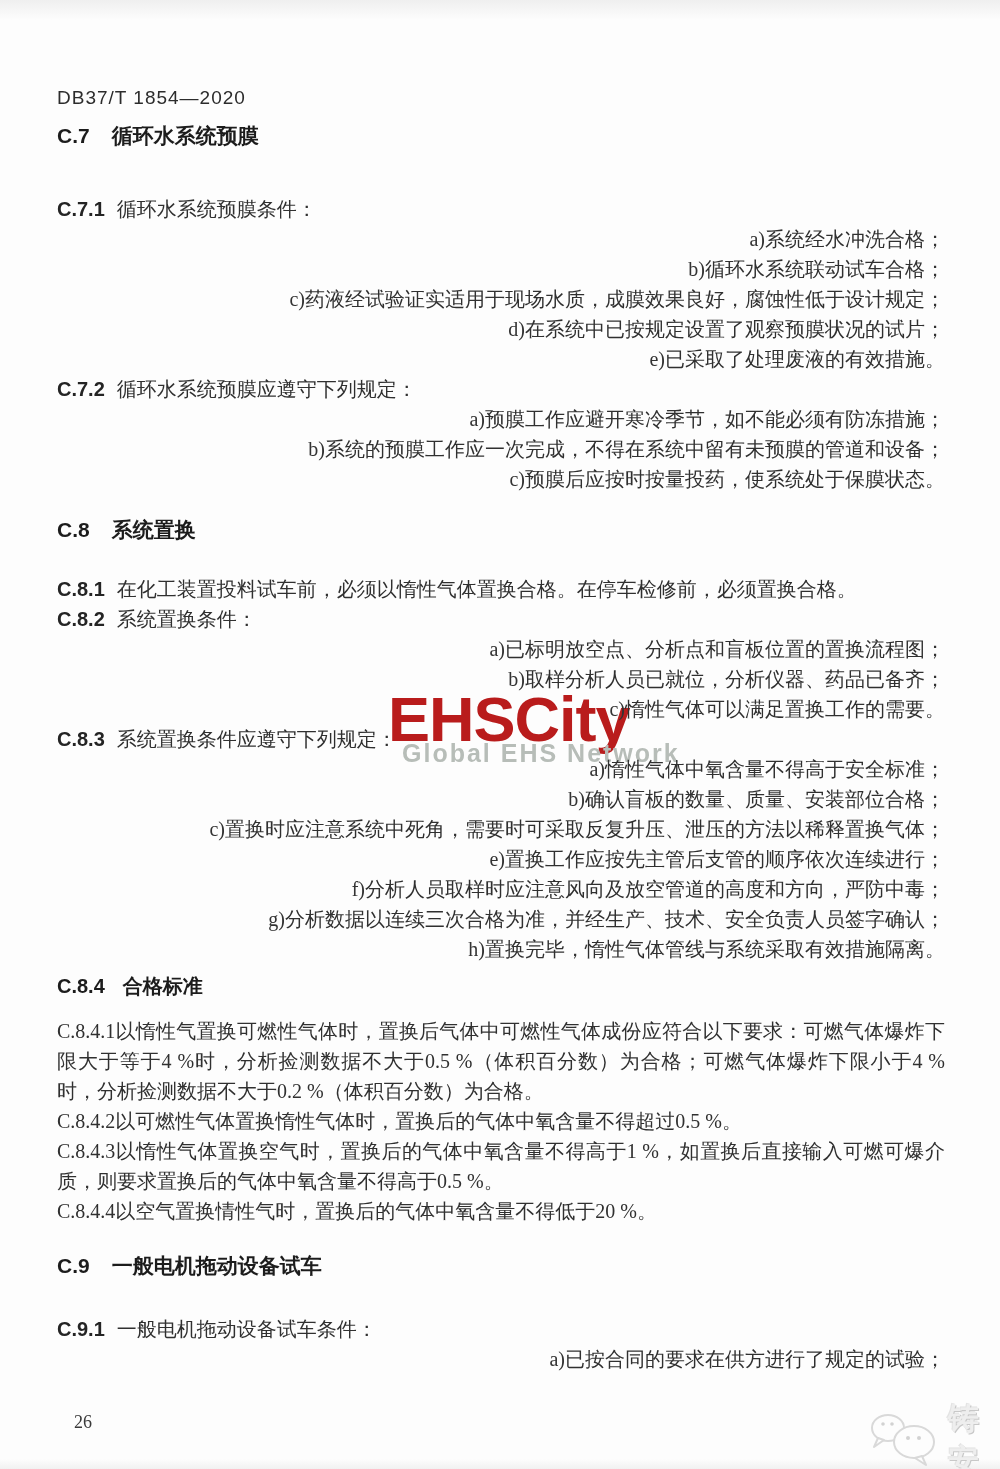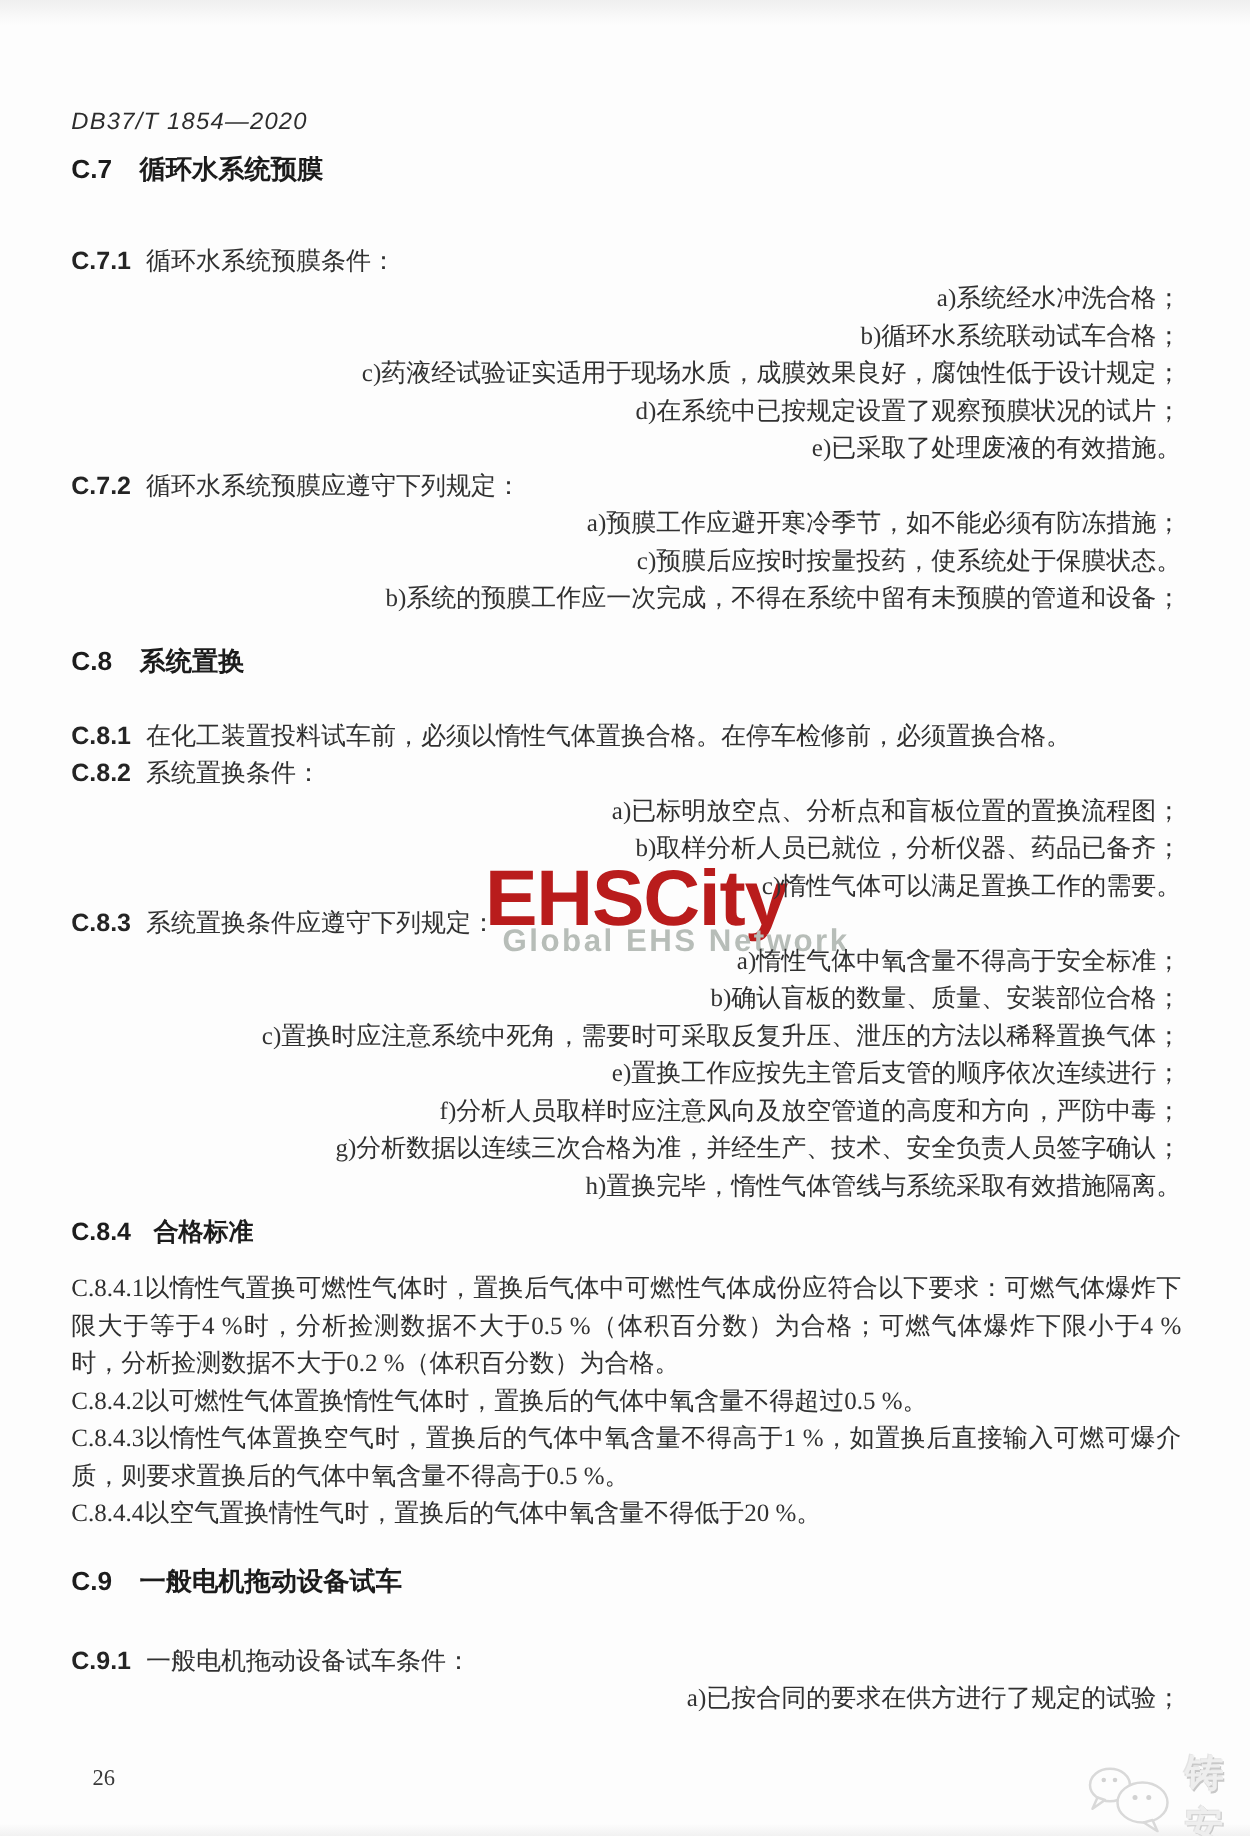--- a/index.html
+++ b/index.html
@@ -24,21 +24,20 @@
   }
   .content{
     position:relative;z-index:1;
     padding:86px 55px 0 57px;
     font-size:20px;line-height:30px;
   }
   .doc-num{
     font-family:"Liberation Sans","DejaVu Sans",sans-serif;
     font-size:19px;line-height:24px;color:#2c2c2c;
     letter-spacing:1px;
-    font-style:italic;
   }
   h2.sec-h{
     font-family:"Liberation Sans","DejaVu Sans",sans-serif;
     font-size:21px;line-height:28px;font-weight:bold;color:#1c1c1c;
     margin:12px 0 44px 0;
   }
   h2.sec-h .sec-num{margin-right:22px;}
   h2.sec-h2{margin:22px 0 30px 0;}
   h2.sec-h3{margin:26px 0 34px 0;}
   h3.sub-h{
@@ -112,22 +111,22 @@
       </p>
       <p class="item"><span class="lbl">a)</span><span>系统经水冲洗合格；</span></p>
       <p class="item"><span class="lbl">b)</span><span>循环水系统联动试车合格；</span></p>
       <p class="item"><span class="lbl">c)</span><span>药液经试验证实适用于现场水质，成膜效果良好，腐蚀性低于设计规定；</span></p>
       <p class="item"><span class="lbl">d)</span><span>在系统中已按规定设置了观察预膜状况的试片；</span></p>
       <p class="item"><span class="lbl">e)</span><span>已采取了处理废液的有效措施。</span></p>
       <p class="clause">
         <span class="num">C.7.2</span><span>循环水系统预膜应遵守下列规定：</span>
       </p>
       <p class="item"><span class="lbl">a)</span><span>预膜工作应避开寒冷季节，如不能必须有防冻措施；</span></p>
+      <p class="item"><span class="lbl">b)</span><span>系统的预膜工作应一次完成，不得在系统中留有未预膜的管道和设备；</span></p>
       <p class="item"><span class="lbl">c)</span><span>预膜后应按时按量投药，使系统处于保膜状态。</span></p>
-      <p class="item"><span class="lbl">b)</span><span>系统的预膜工作应一次完成，不得在系统中留有未预膜的管道和设备；</span></p>
     </section>
 
     <section>
       <h2 class="sec-h sec-h2">
         <span class="sec-num">C.8</span><span>系统置换</span>
       </h2>
       <p class="clause">
         <span class="num">C.8.1</span><span>在化工装置投料试车前，必须以惰性气体置换合格。在停车检修前，必须置换合格。</span>
       </p>
       <p class="clause">

